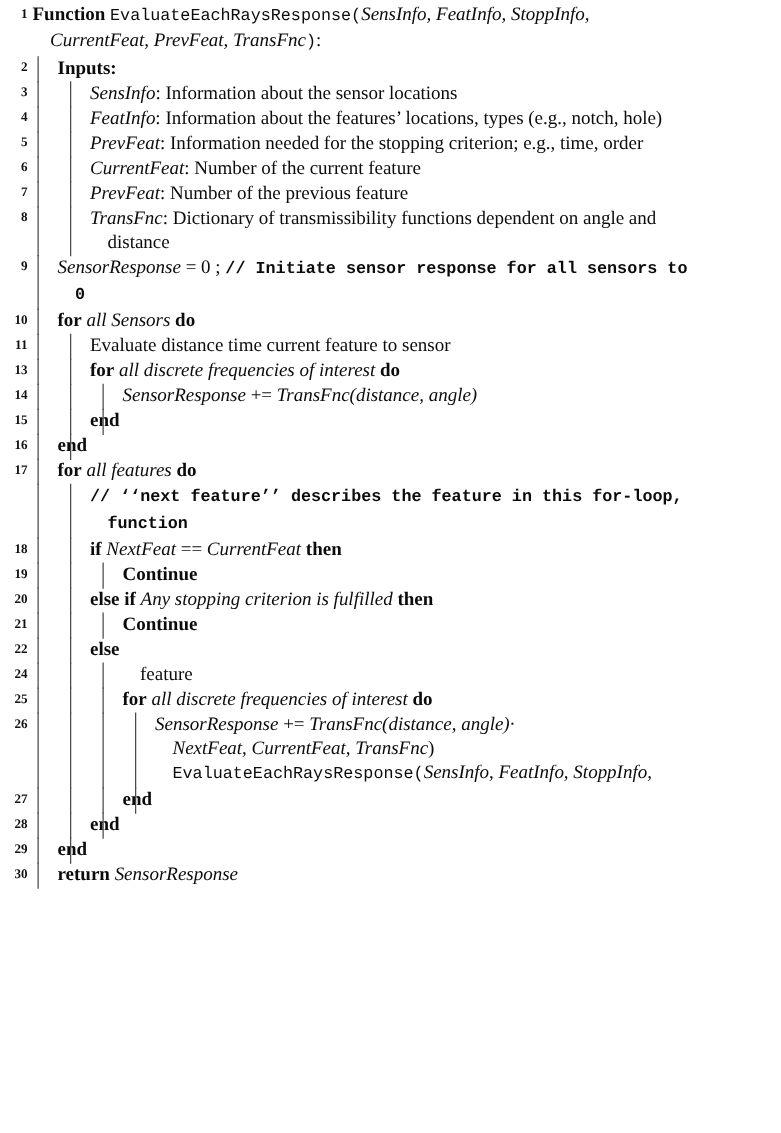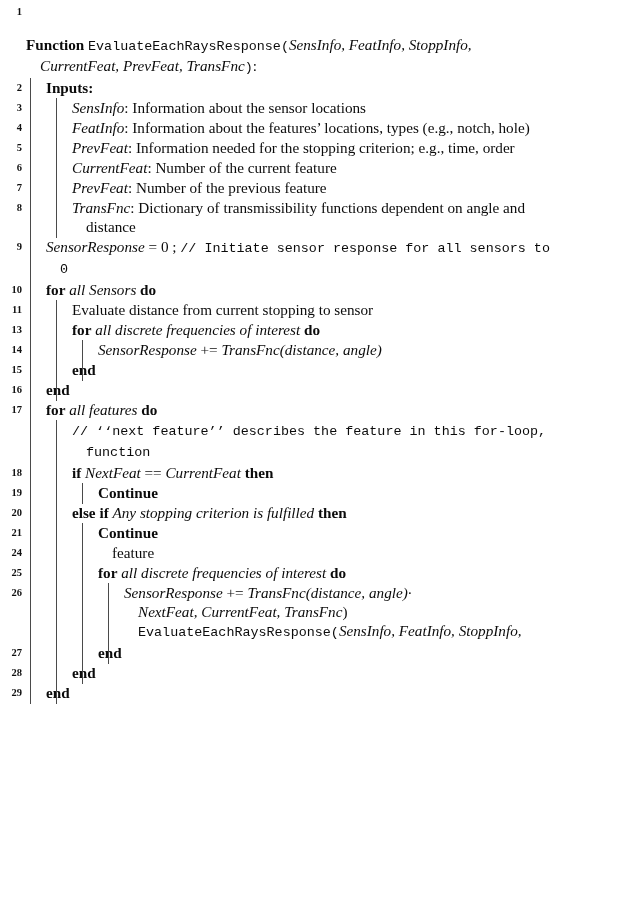--- a/index.html
+++ b/index.html
@@ -71,21 +71,21 @@
     width: 1px;
     background: #4a4a4a;
   }
   .g1 { left: 4px;  }
   .g2 { left: 30px; }
   .g3 { left: 56px; }
   .g4 { left: 82px; }
 
   
   .txt { display: block; }
-  .d0 .txt { padding-left: 0px; margin-top: 33px; }
+  .d0 .txt { padding-left: 0px; }
   .d1 .txt { padding-left: 20px; }
   .d2 .txt { padding-left: 46px; }
   .d3 .txt { padding-left: 72px; }
   .d4 .txt { padding-left: 98px; }
 
   
   .txt { text-indent: 0; }
   .wrap {
     display: block;
     padding-left: 14px;
@@ -103,20 +103,21 @@
   .mono {
     font-family: "Liberation Mono", "DejaVu Sans Mono", monospace;
     font-size: 13.4px;
     font-style: normal;
     letter-spacing: 0px;
   }
   .cmt {
     font-family: "Liberation Mono", "DejaVu Sans Mono", monospace;
     font-size: 13.4px;
     font-style: normal;
+    font-weight: bold;
   }
   .plain { font-style: normal; }
 </style>
 </head>
 <body>
 
 <div id="algorithm">
     <div class="row">
       <div class="lineno">1</div>
       <div class="content d0">
@@ -211,21 +212,21 @@
         <span class="txt"><span class="kw">for</span><span class="plain"> </span><span class="it">all Sensors</span><span class="plain"> </span><span class="kw">do</span></span>
       </div>
     </div>
     <div class="row">
       <div class="lineno">11</div>
       <div class="content d2">
         <div class="guides">
           <i class="g1"></i>
           <i class="g2"></i>
         </div>
-        <span class="txt"><span class="plain">Evaluate distance from current stopping to sensor</span></span>
+        <span class="txt"><span class="plain">Evaluate distance time current feature to sensor</span></span>
       </div>
     </div>
     <div class="row">
       <div class="lineno">13</div>
       <div class="content d2">
         <div class="guides">
           <i class="g1"></i>
           <i class="g2"></i>
         </div>
         <span class="txt"><span class="kw">for</span><span class="plain"> </span><span class="it">all discrete frequencies of interest</span><span class="plain"> </span><span class="kw">do</span></span>
@@ -315,20 +316,30 @@
     </div>
     <div class="row">
       <div class="lineno">21</div>
       <div class="content d3">
         <div class="guides">
           <i class="g1"></i>
           <i class="g2"></i>
           <i class="g3"></i>
         </div>
         <span class="txt"><span class="kw">Continue</span></span>
+      </div>
+    </div>
+    <div class="row">
+      <div class="lineno">22</div>
+      <div class="content d2">
+        <div class="guides">
+          <i class="g1"></i>
+          <i class="g2"></i>
+        </div>
+        <span class="txt"><span class="kw">else</span></span>
       </div>
     </div>
     <div class="row">
       <div class="lineno">24</div>
       <div class="content d3">
         <div class="guides">
           <i class="g1"></i>
           <i class="g2"></i>
           <i class="g3"></i>
         </div>
@@ -384,13 +395,22 @@
     <div class="row">
       <div class="lineno">29</div>
       <div class="content d1">
         <div class="guides">
           <i class="g1"></i>
           <i class="g2"></i>
         </div>
         <span class="txt"><span class="kw">end</span></span>
       </div>
     </div>
+    <div class="row">
+      <div class="lineno">30</div>
+      <div class="content d1">
+        <div class="guides">
+          <i class="g1"></i>
+        </div>
+        <span class="txt"><span class="kw">return</span><span class="plain"> </span><span class="it">SensorResponse</span></span>
+      </div>
+    </div>
   </div>
 
 </body></html>

